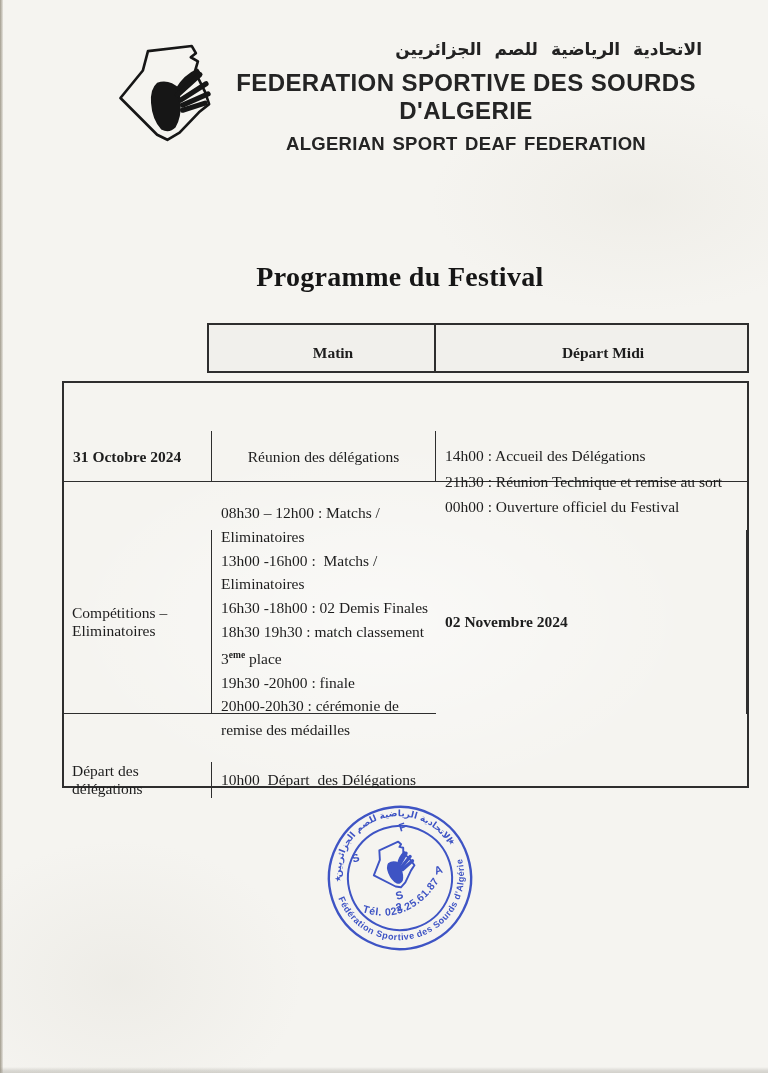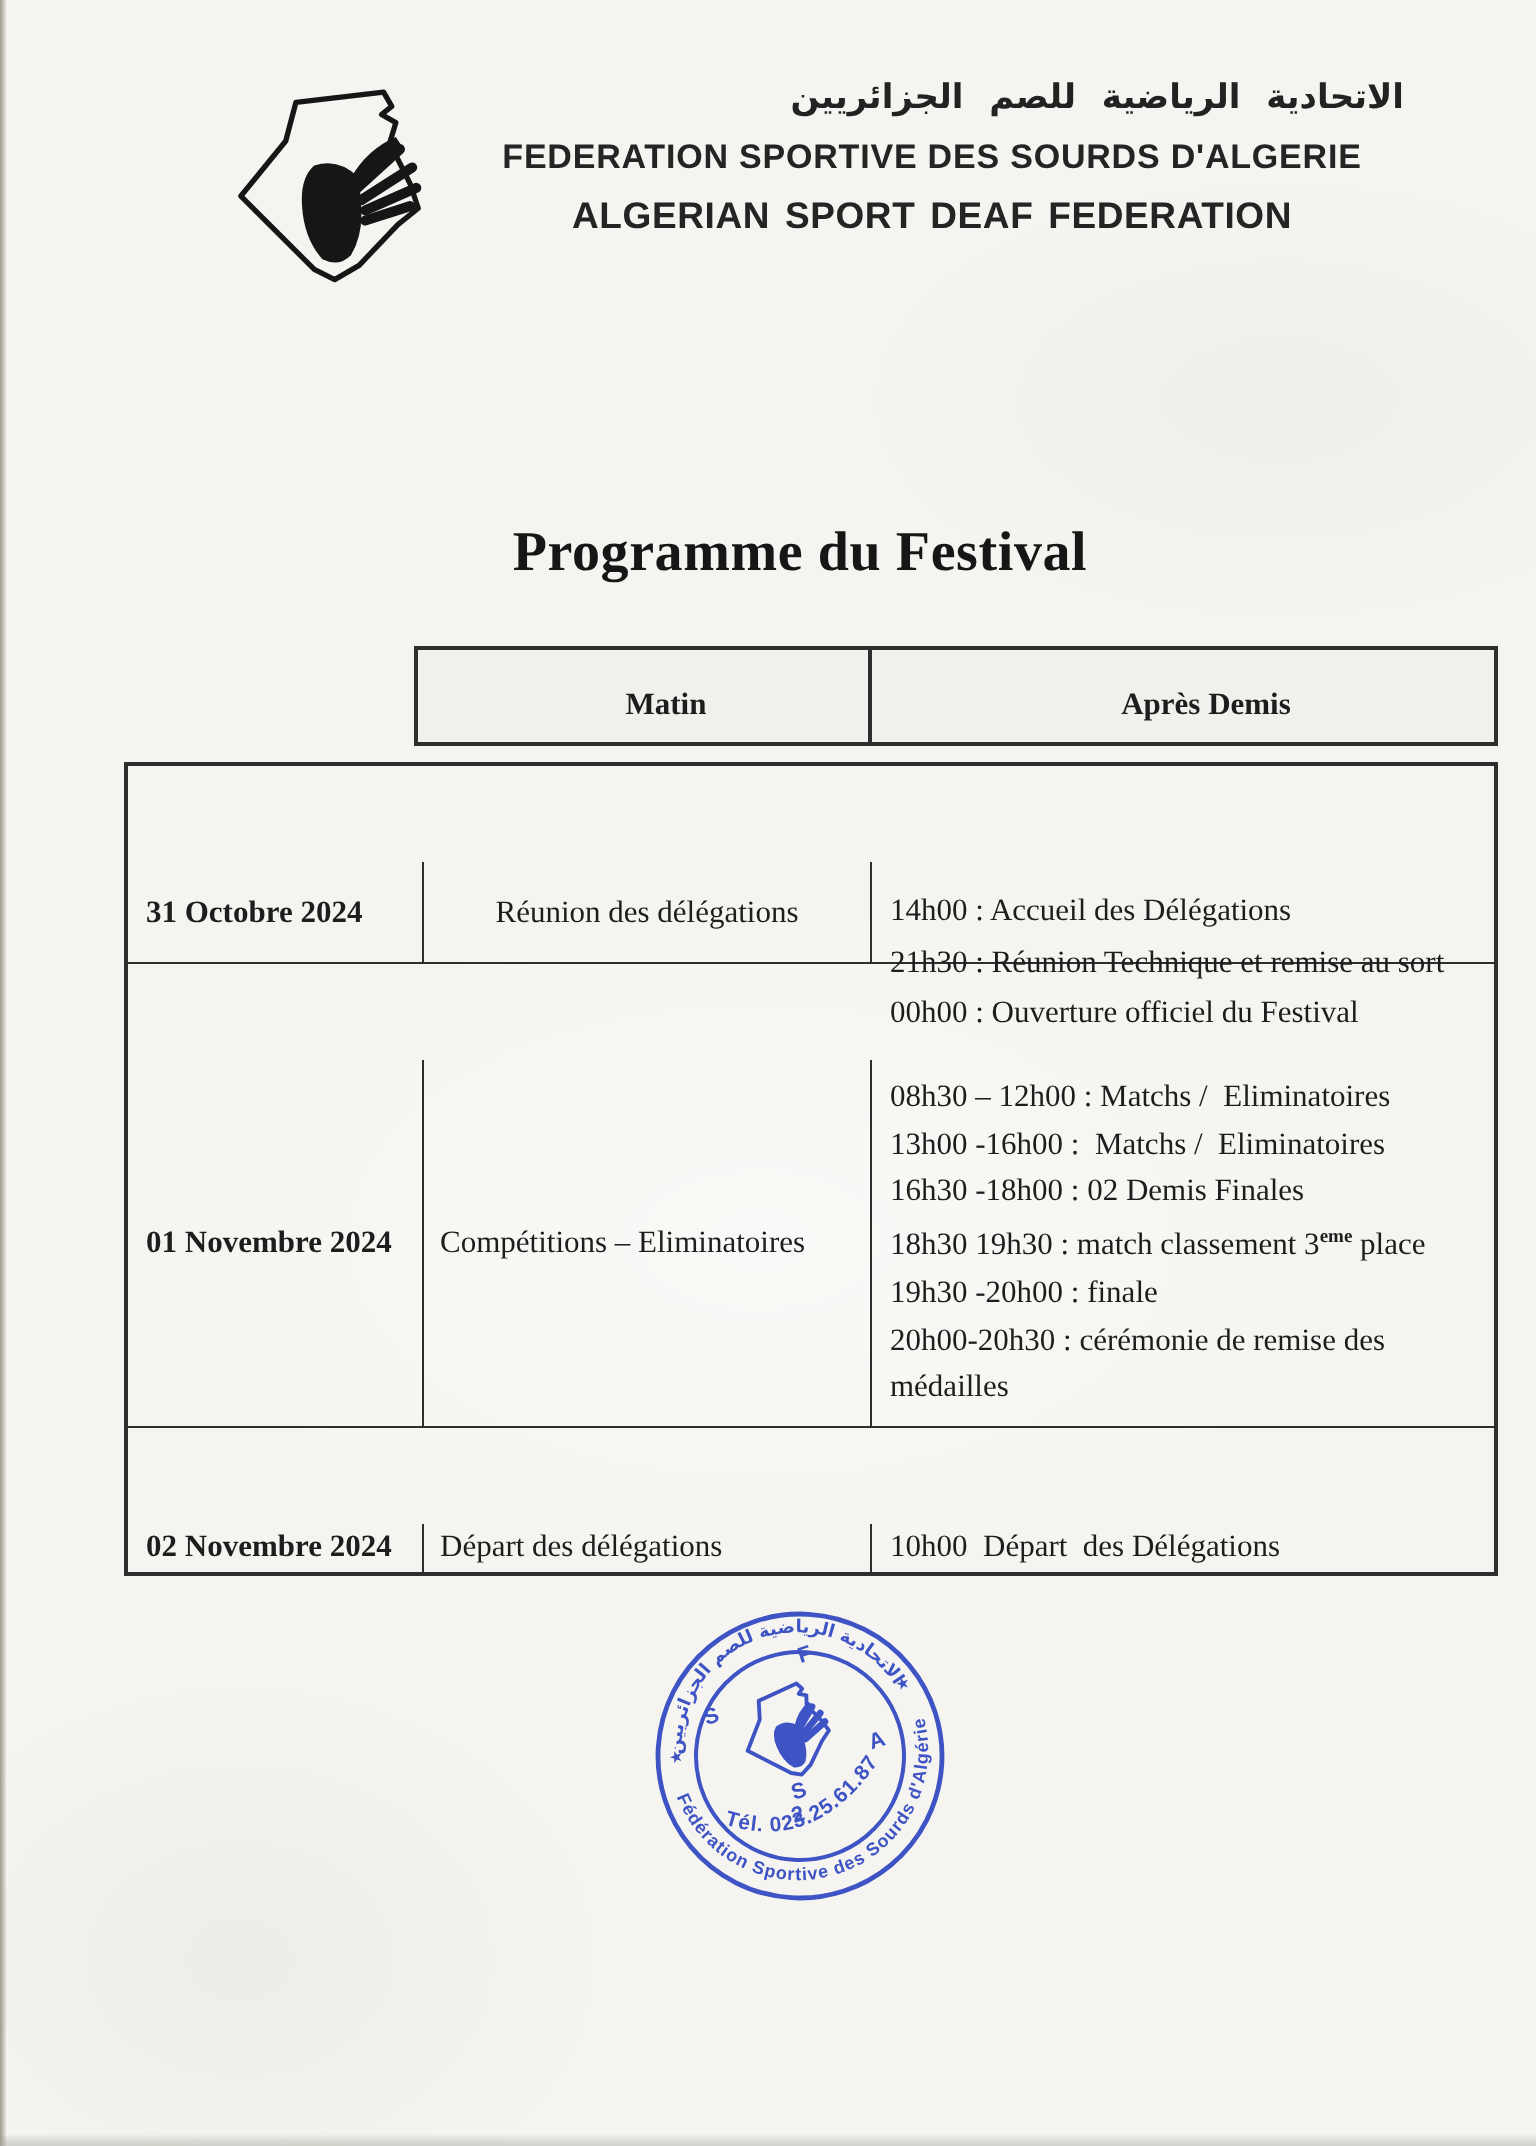--- a/index.html
+++ b/index.html
@@ -27,21 +27,21 @@
   .logo { position:absolute; left:116px; top:44px; width:120px; height:106px; }
   .lh-text { position:absolute; left:228px; top:36px; width:476px; }
   .lh-arabic {
     direction:rtl; text-align:right; padding-right:2px;
     font-family:"DejaVu Sans", sans-serif; font-weight:bold;
     font-size:17px; line-height:26px; word-spacing:7px; color:#222;
   }
   .lh-french {
     margin-top:7px; text-align:center;
     font-family:"Liberation Sans", sans-serif; font-weight:600;
-    font-size:17px; letter-spacing:0.4px; color:#242424;
+    font-size:24px; letter-spacing:0.4px; color:#242424;
   }
   .lh-english {
     margin-top:8px; text-align:center;
     font-family:"Liberation Sans", sans-serif; font-weight:600;
     font-size:18.5px; letter-spacing:0.3px; word-spacing:2px; color:#242424;
   }
 
   
   .doc-title {
     position:absolute; left:32px; top:261px; width:736px;
@@ -119,34 +119,33 @@
   <div class="lh-text">
     <div class="lh-arabic">الاتحادية الرياضية للصم الجزائريين</div>
     <div class="lh-french">FEDERATION SPORTIVE DES SOURDS D'ALGERIE</div>
     <div class="lh-english">ALGERIAN SPORT DEAF FEDERATION</div>
   </div>
 
   <div class="doc-title">Programme du Festival</div>
 
   <div class="schedule-header">
     <div class="hcell first">Matin</div>
-    <div class="hcell">Après Demis</div>
+    <div class="hcell">Départ Midi</div>
   </div>
 
   <div class="schedule-table">
 
     <div class="cell cell-date r1 bR bB">31 Octobre 2024</div>
     <div class="cell cell-matin r1 bR bB">Réunion des délégations</div>
     <div class="cell cell-apres r1 bB">
       <div class="line">14h00 : Accueil des Délégations</div>
       <div class="line">21h30 : Réunion Technique et remise au sort</div>
       <div class="line">00h00 : Ouverture officiel du Festival</div>
     </div>
 
-    <div class="cell cell-date r2 bR bB vcenter">01 Novembre 2024</div>
     <div class="cell cell-matin r2 bR bB vcenter">Compétitions – Eliminatoires</div>
     <div class="cell cell-apres r2 bB vcenter">
       <div class="line">08h30 – 12h00 : Matchs /  Eliminatoires</div>
       <div class="line">13h00 -16h00 :  Matchs /  Eliminatoires</div>
       <div class="line">16h30 -18h00 : 02 Demis Finales</div>
       <div class="line"><span>18h30 19h30 : match classement 3</span><span class="sup">eme</span><span> place</span></div>
       <div class="line">19h30 -20h00 : finale</div>
       <div class="line">20h00-20h30 : cérémonie de remise des médailles</div>
     </div>
 

